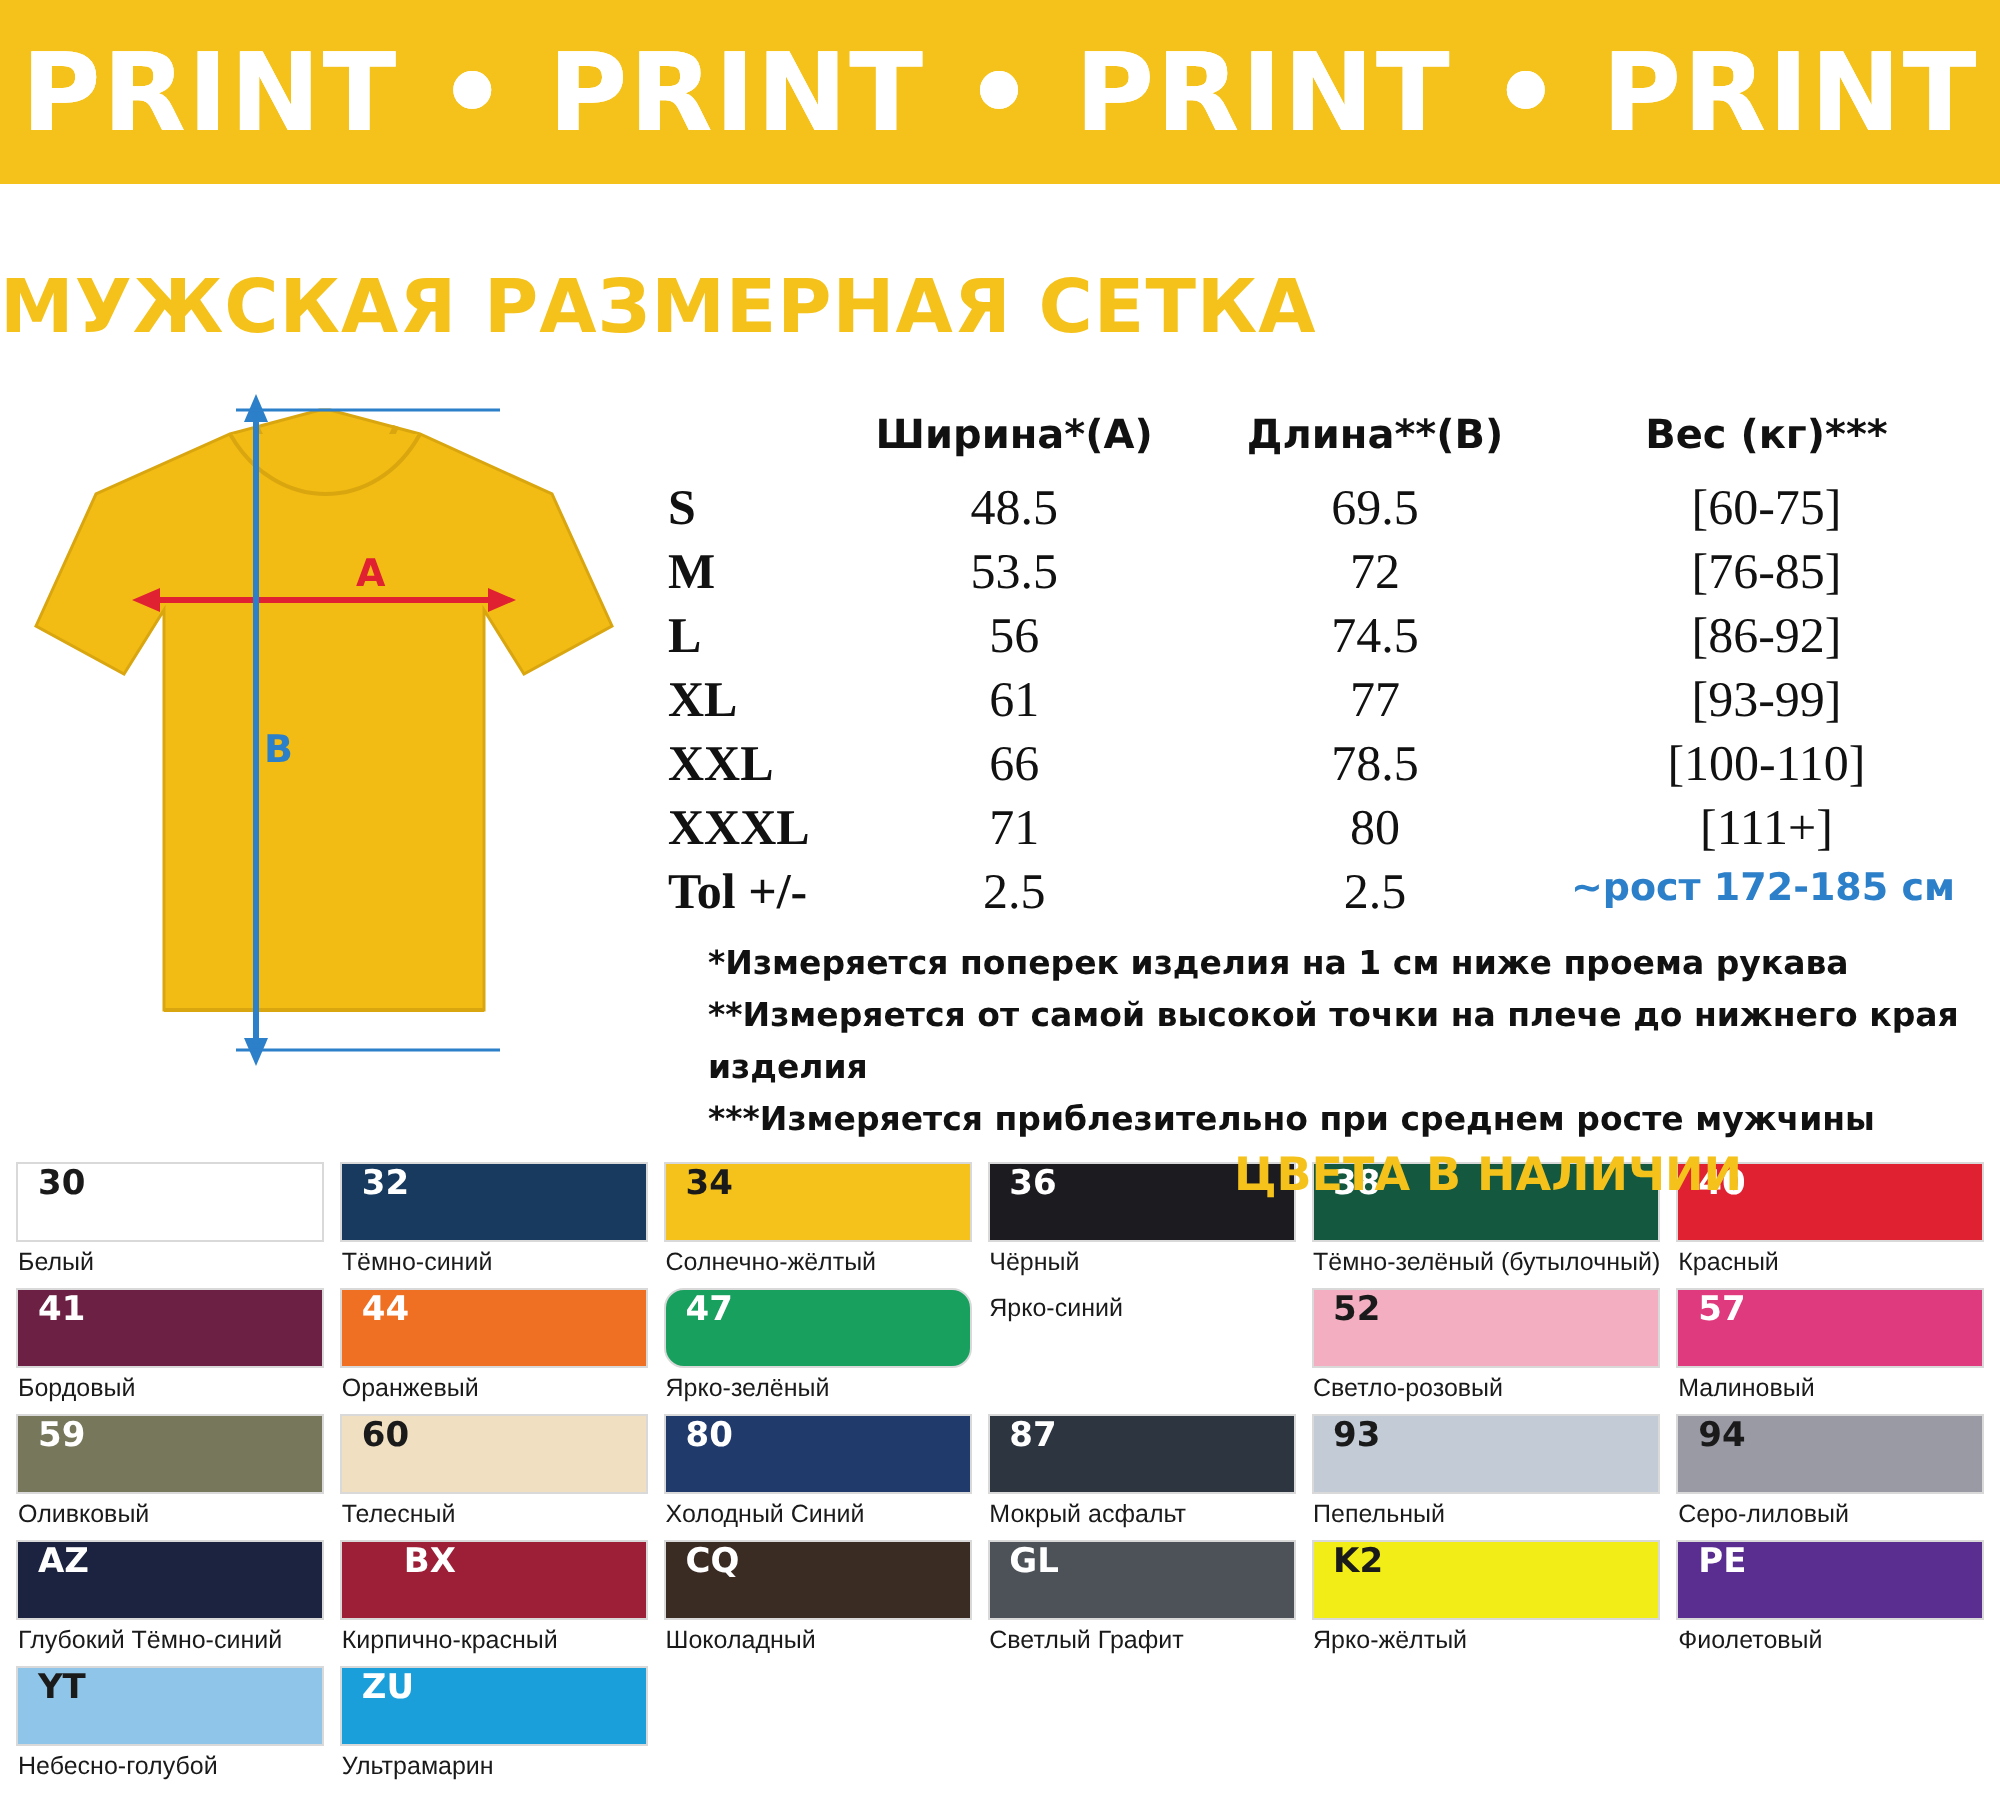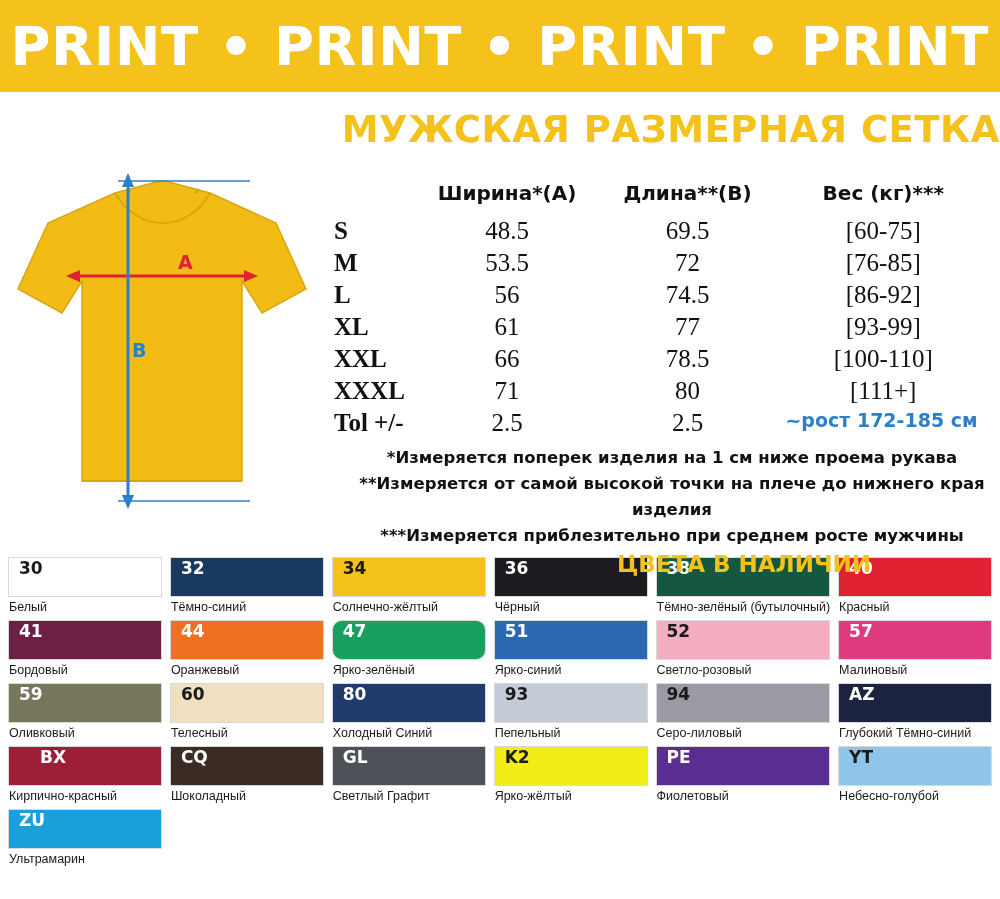--- a/index.html
+++ b/index.html
@@ -26,27 +26,27 @@
     font-weight: bold;
     font-size: 54px;
     letter-spacing: 1px;
     color: #ffffff;
     white-space: nowrap;
     text-shadow: 0 0 0 #fff;
   }
 
   
   .title {
-    text-align: right;
+    text-align: left;
     font-family: "DejaVu Sans", sans-serif;
     font-weight: bold;
     font-size: 37px;
     color: #f5c21b;
     letter-spacing: 0.5px;
-    margin-top: 16px;
+    margin-top: 40px;
   }
 
   
   .main {
     position: relative;
     height: 390px;
     margin-top: 10px;
   }
 
   
@@ -110,21 +110,20 @@
   .notes {
     margin-top: 14px;
     margin-left: 36px;
   }
   .notes div {
     font-family: "DejaVu Sans", sans-serif;
     font-weight: bold;
     font-size: 16.5px;
     color: #111;
     line-height: 26px;
-    text-align: center;
   }
 
   
   .colors-title {
     text-align: center;
     font-family: "DejaVu Sans", sans-serif;
     font-weight: bold;
     font-size: 23px;
     color: #f5c21b;
     margin-top: 2px;
@@ -319,23 +318,20 @@
     </div>
     <div class="swatch-name">Оранжевый</div>
   </div>
   <div class="swatch-cell">
     <div class="swatch" style="background: rgb(23, 160, 94); color: rgb(255, 255, 255); border-radius: 10px;">
       <span class="swatch-code">47</span>
     </div>
     <div class="swatch-name">Ярко-зелёный</div>
   </div>
   <div class="swatch-cell">
-    <div class="swatch" style="background: rgb(42, 105, 178); color: rgb(255, 255, 255);">
-      <span class="swatch-code">51</span>
-    </div>
     <div class="swatch-name">Ярко-синий</div>
   </div>
   <div class="swatch-cell">
     <div class="swatch" style="background: rgb(243, 175, 193); color: rgb(26, 26, 26);">
       <span class="swatch-code">52</span>
     </div>
     <div class="swatch-name">Светло-розовый</div>
   </div>
   <div class="swatch-cell">
     <div class="swatch" style="background: rgb(224, 58, 126); color: rgb(255, 255, 255);">
@@ -354,20 +350,26 @@
     <div class="swatch" style="background: rgb(240, 223, 192); color: rgb(26, 26, 26);">
       <span class="swatch-code">60</span>
     </div>
     <div class="swatch-name">Телесный</div>
   </div>
   <div class="swatch-cell">
     <div class="swatch" style="background: rgb(32, 58, 107); color: rgb(255, 255, 255);">
       <span class="swatch-code">80</span>
     </div>
     <div class="swatch-name">Холодный Синий</div>
+  </div>
+  <div class="swatch-cell">
+    <div class="swatch" style="background: rgb(45, 53, 64); color: rgb(255, 255, 255);">
+      <span class="swatch-code">87</span>
+    </div>
+    <div class="swatch-name">Мокрый асфальт</div>
   </div>
   <div class="swatch-cell">
     <div class="swatch" style="background: rgb(195, 204, 214); color: rgb(26, 26, 26);">
       <span class="swatch-code">93</span>
     </div>
     <div class="swatch-name">Пепельный</div>
   </div>
   <div class="swatch-cell">
     <div class="swatch" style="background: rgb(154, 154, 164); color: rgb(26, 26, 26);">
       <span class="swatch-code">94</span>

